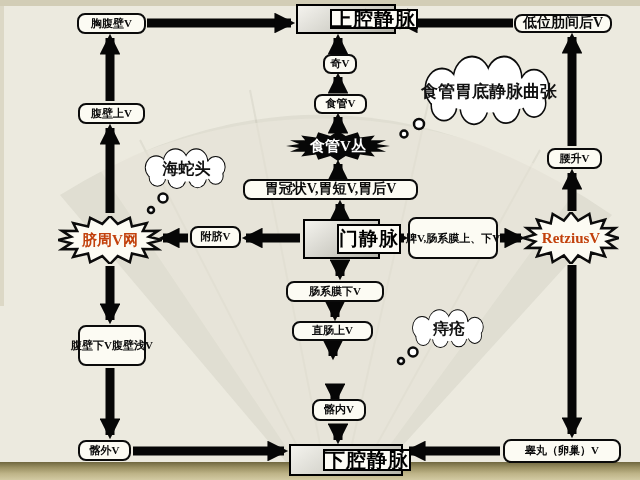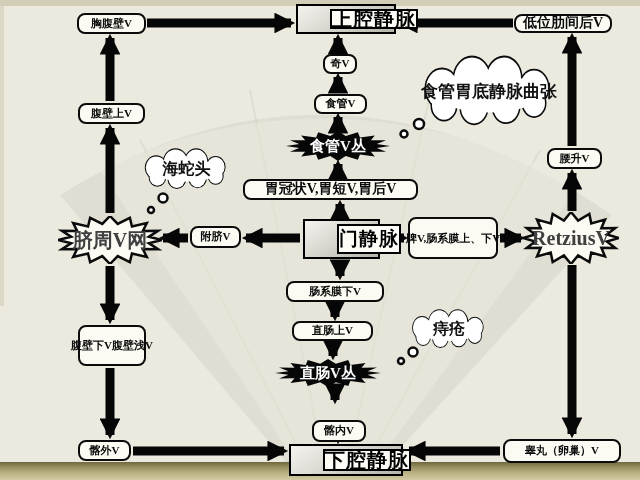--- a/index.html
+++ b/index.html
@@ -33,21 +33,21 @@
   }
   .portal .vessel-inner{font-size:19px;}
   .starwrap{position:absolute;z-index:3;}
   .starwrap svg{position:absolute;left:0;top:0;width:100%;height:100%;}
   .starlabel{
     position:absolute;left:0;top:0;width:100%;height:100%;
     display:flex;align-items:center;justify-content:center;
     font-weight:bold;white-space:nowrap;
   }
   .star-black .starlabel{color:#fff;font-size:15px;}
-  .star-white .starlabel{color:#404040;font-size:20px;}
+  .star-white .starlabel{color:#c2410c;font-size:15px;}
   .cloudwrap{position:absolute;z-index:4;}
   .cloudwrap svg{position:absolute;left:0;top:0;width:100%;height:100%;}
   .cloudlabel{
     position:absolute;left:0;top:0;width:100%;height:100%;
     display:flex;align-items:center;justify-content:center;
     font-weight:bold;font-size:16px;color:#111;white-space:nowrap;
   }
   .cloud-lg .cloudlabel{font-size:17px;}
 </style>
 </head>
@@ -146,47 +146,41 @@
   </div>
   <div class="node" style="left:547px;top:148px;width:55px;height:21px">
     <span>腰升V</span>
   </div>
   <div class="node" style="left:286px;top:281px;width:98px;height:21px">
     <span>肠系膜下V</span>
   </div>
   <div class="node" style="left:292px;top:321px;width:81px;height:20px">
     <span>直肠上V</span>
   </div>
-  <div class="node" style="left:312px;top:420px;width:54px;height:22px">
+  <div class="node" style="left:312px;top:399px;width:54px;height:22px">
     <span>髂内V</span>
   </div>
   <div class="node" style="left:78px;top:440px;width:53px;height:21px">
     <span>髂外V</span>
   </div>
   <div class="node two" style="left:78px;top:325px;width:68px;height:41px">
     <span>腹壁下V</span>
     <span>腹壁浅V</span>
   </div>
   <div class="node" style="left:503px;top:439px;width:118px;height:24px">
     <span>睾丸（卵巢）V</span>
   </div>
 
   <div class="starwrap star-black" style="left:286px;top:131px;width:104px;height:30px">
     <svg viewBox="0 0 100 50" preserveAspectRatio="none">
       <polygon fill="#070707" points="100,25 87.3,28.3 96.2,34.6 81.6,34.4 85.4,42.7 71.1,39.1 69.1,48.1 57.4,41.7 50,50 42.6,41.7 30.9,48.1 28.9,39.1 14.6,42.7 18.4,34.4 3.8,34.6 12.7,28.3 0,25 12.7,21.7 3.8,15.4 18.4,15.6 14.6,7.3 28.9,10.9 30.9,1.9 42.6,8.3 50,0 57.4,8.3 69.1,1.9 71.1,10.9 85.4,7.3 81.6,15.6 96.2,15.4 87.3,21.7"></polygon>
     </svg>
     <div class="starlabel">食管V丛</div>
   </div>
 
-  <div class="starwrap star-black" style="left:275px;top:359px;width:106px;height:28px">
-    <svg viewBox="0 0 100 50" preserveAspectRatio="none">
-      <polygon fill="#070707" points="100,25 87.3,28.3 96.2,34.6 81.6,34.4 85.4,42.7 71.1,39.1 69.1,48.1 57.4,41.7 50,50 42.6,41.7 30.9,48.1 28.9,39.1 14.6,42.7 18.4,34.4 3.8,34.6 12.7,28.3 0,25 12.7,21.7 3.8,15.4 18.4,15.6 14.6,7.3 28.9,10.9 30.9,1.9 42.6,8.3 50,0 57.4,8.3 69.1,1.9 71.1,10.9 85.4,7.3 81.6,15.6 96.2,15.4 87.3,21.7"></polygon>
-    </svg>
-    <div class="starlabel">直肠V丛</div>
-  </div>
 
   <div class="starwrap star-white" style="left:58px;top:216px;width:104px;height:48px">
     <svg viewBox="0 0 100 50" preserveAspectRatio="none">
       <polygon fill="#fcfbf3" stroke="#0b0b0b" stroke-width="2.5" vector-effect="non-scaling-stroke" points="100,25 87.3,28.3 96.2,34.6 81.6,34.4 85.4,42.7 71.1,39.1 69.1,48.1 57.4,41.7 50,50 42.6,41.7 30.9,48.1 28.9,39.1 14.6,42.7 18.4,34.4 3.8,34.6 12.7,28.3 0,25 12.7,21.7 3.8,15.4 18.4,15.6 14.6,7.3 28.9,10.9 30.9,1.9 42.6,8.3 50,0 57.4,8.3 69.1,1.9 71.1,10.9 85.4,7.3 81.6,15.6 96.2,15.4 87.3,21.7"></polygon>
     </svg>
     <div class="starlabel">脐周V网</div>
   </div>
 
   <div class="starwrap star-white" style="left:523px;top:212px;width:96px;height:52px">
     <svg viewBox="0 0 100 50" preserveAspectRatio="none">

